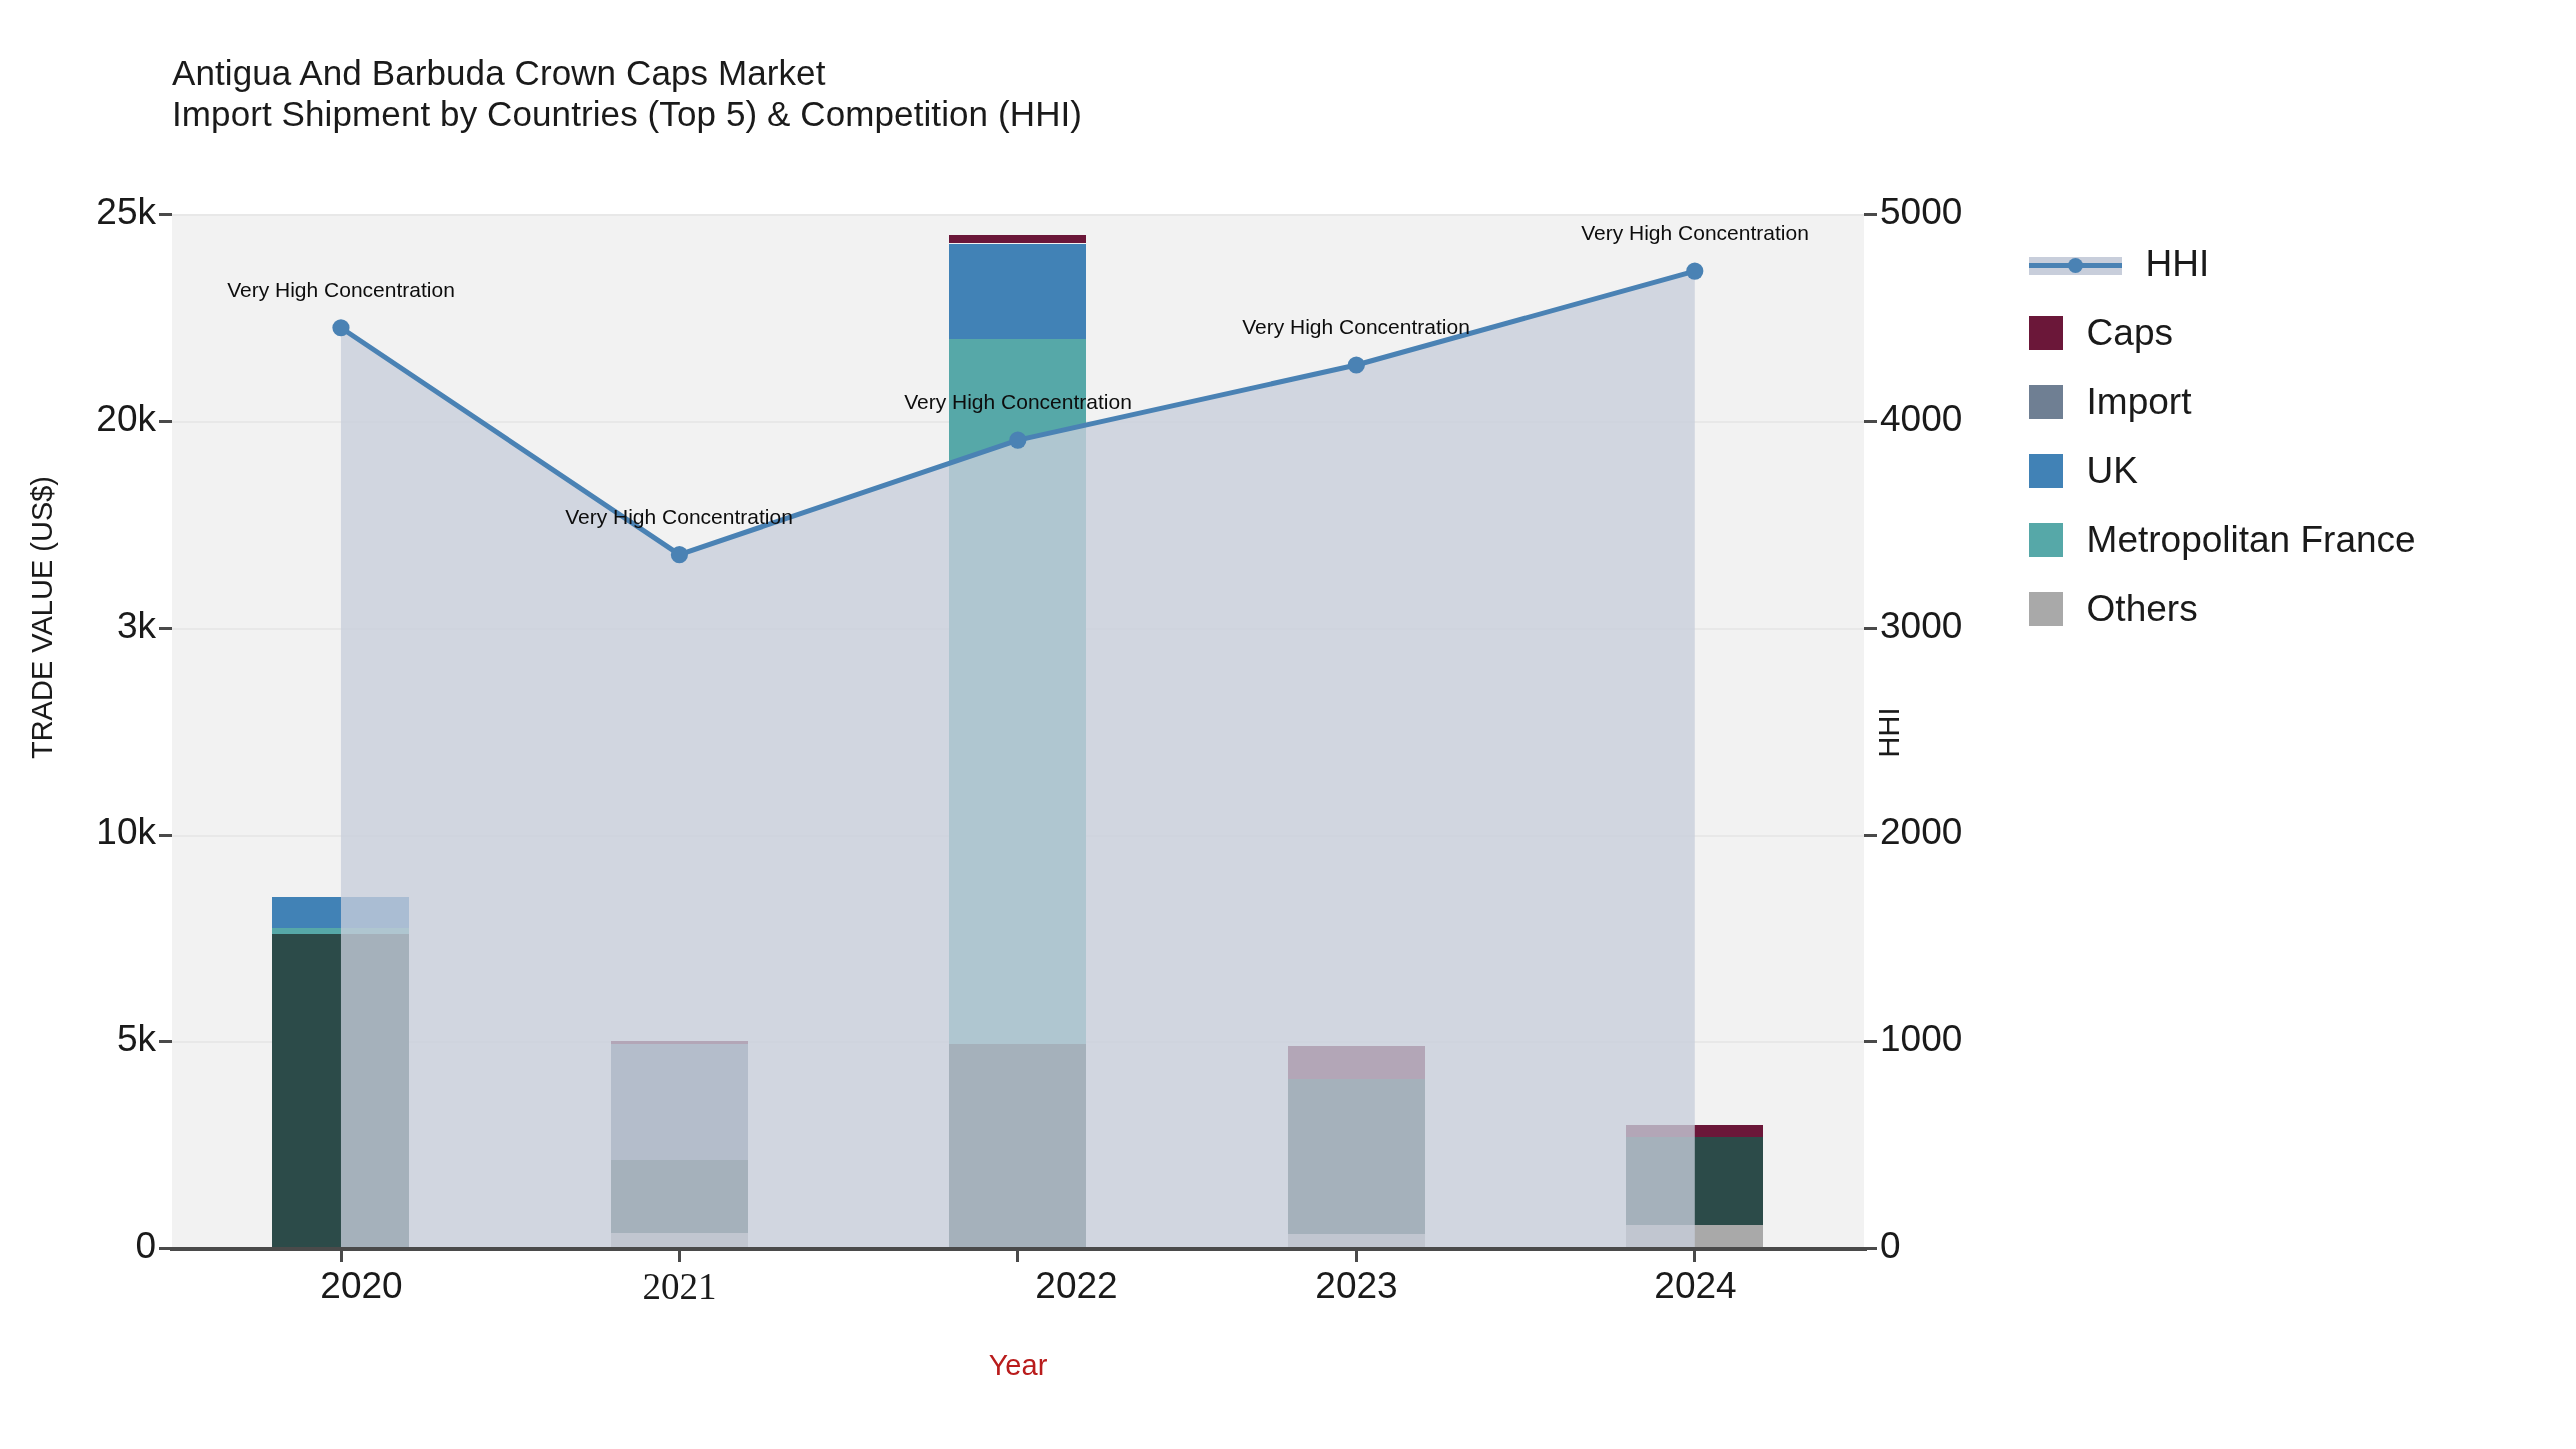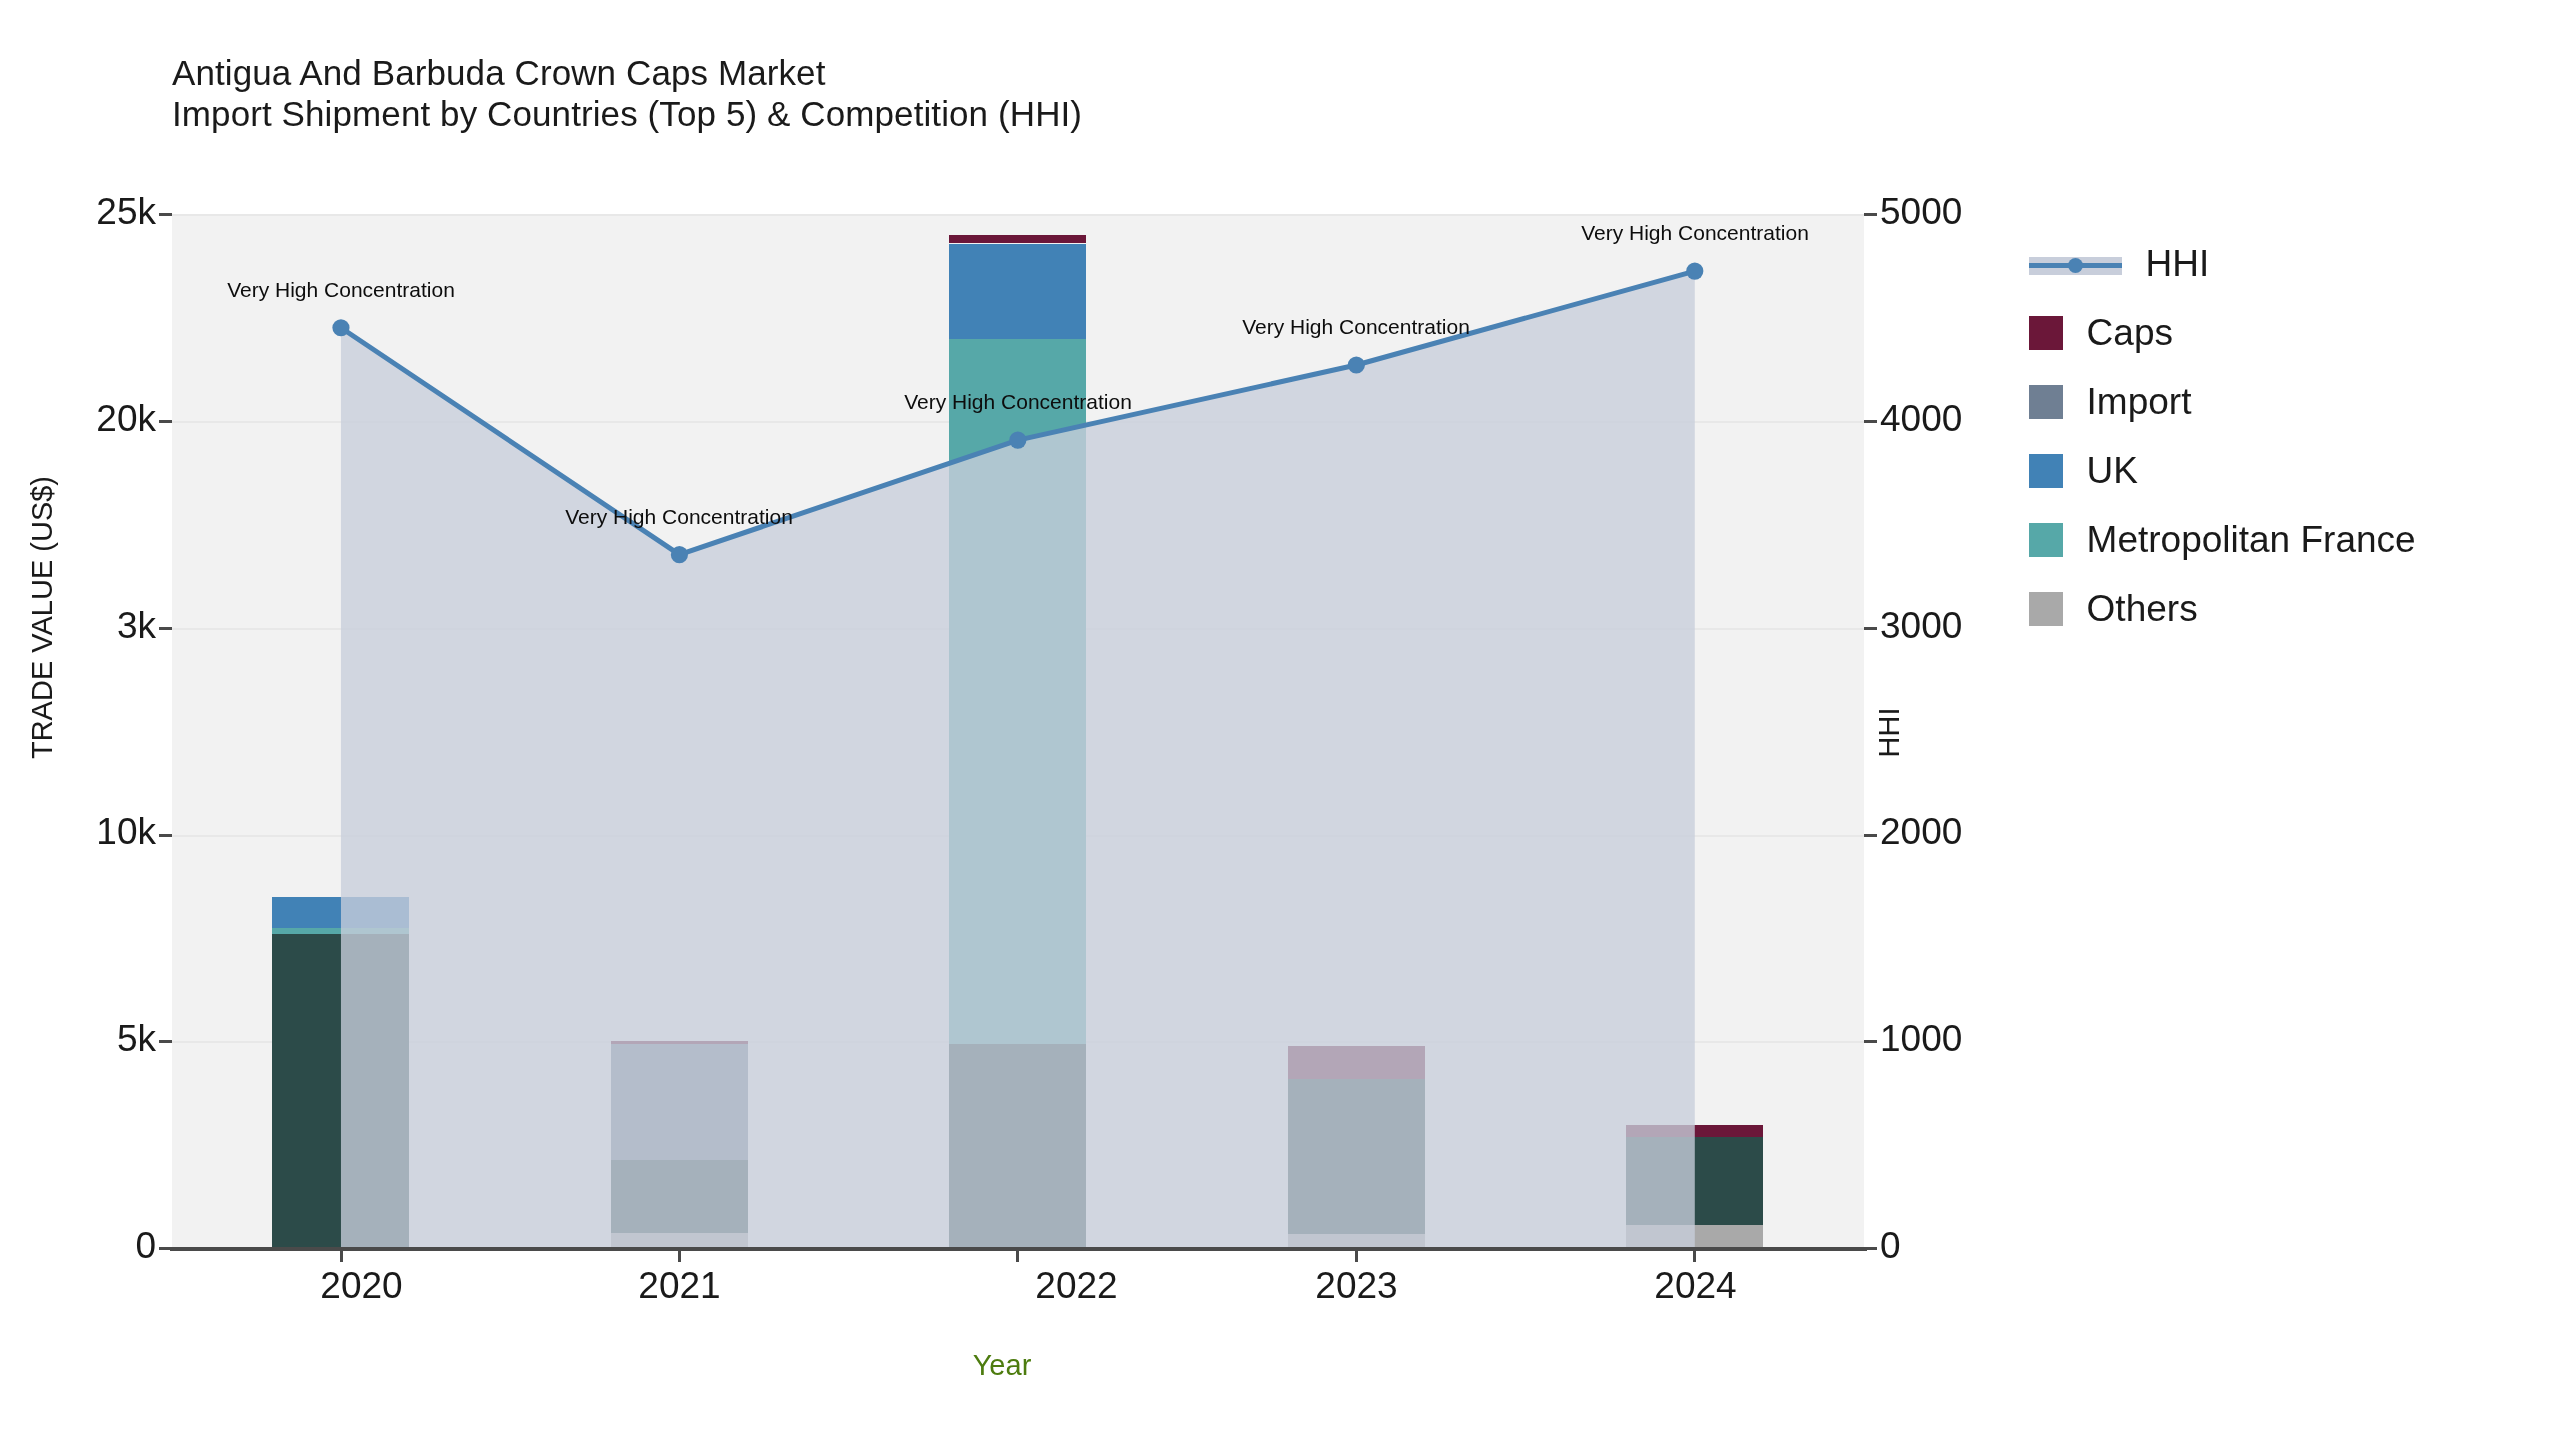--- a/index.html
+++ b/index.html
@@ -42,22 +42,22 @@
     position:absolute;left:-208px;top:601px;width:501px;
     text-align:center;font-size:29px;color:#1a1a1a;
     transform:rotate(-90deg);transform-origin:center center;
   }
   .ylabel-right{
     position:absolute;left:1746px;top:716px;width:286px;
     text-align:center;font-size:29px;color:#1a1a1a;
     transform:rotate(-90deg);transform-origin:center center;
   }
   .xlabel{
-    position:absolute;left:156px;top:1349px;width:1692px;
-    text-align:center;font-size:29px;color:#4d7c0f;
+    position:absolute;left:172px;top:1349px;width:1692px;
+    text-align:center;font-size:29px;color:#b91c1c;
   }
 
   
   .bar-seg{position:absolute;}
 
   
   .hhi-layer{position:absolute;left:0;top:0;width:2576px;height:1449px;pointer-events:none;}
 
   .annot{
     position:absolute;white-space:nowrap;font-size:21px;color:#0d0d0d;
@@ -114,21 +114,21 @@
       <div class="ytick-r" style="top: 811px;">2000</div>
       <div class="tickmark-r" style="top: 834px;"></div>
       <div class="ytick-r" style="top: 605px;">3000</div>
       <div class="tickmark-r" style="top: 627px;"></div>
       <div class="ytick-r" style="top: 398px;">4000</div>
       <div class="tickmark-r" style="top: 420px;"></div>
       <div class="ytick-r" style="top: 191px;">5000</div>
       <div class="tickmark-r" style="top: 213px;"></div>
       <div class="xtick" style="left: 361px;">2020</div>
       <div class="xtickmark" style="left: 340px;"></div>
-      <div class="xtick" style="left: 679px;">2021</div>
+      <div class="xtick" style="left: 679px; font-family: Liberation Serif, serif;">2021</div>
       <div class="xtickmark" style="left: 678px;"></div>
       <div class="xtick" style="left: 1076px;">2022</div>
       <div class="xtickmark" style="left: 1016px;"></div>
       <div class="xtick" style="left: 1356px;">2023</div>
       <div class="xtickmark" style="left: 1355px;"></div>
       <div class="xtick" style="left: 1695px;">2024</div>
       <div class="xtickmark" style="left: 1693px;"></div>
       <div class="bar-seg" style="left: 272px; top: 934px; width: 137px; height: 314px; background: rgb(44, 75, 73);"></div>
       <div class="bar-seg" style="left: 272px; top: 928px; width: 137px; height: 6.2px; background: rgb(86, 168, 168);"></div>
       <div class="bar-seg" style="left: 272px; top: 897px; width: 137px; height: 31px; background: rgb(65, 130, 182);"></div>

